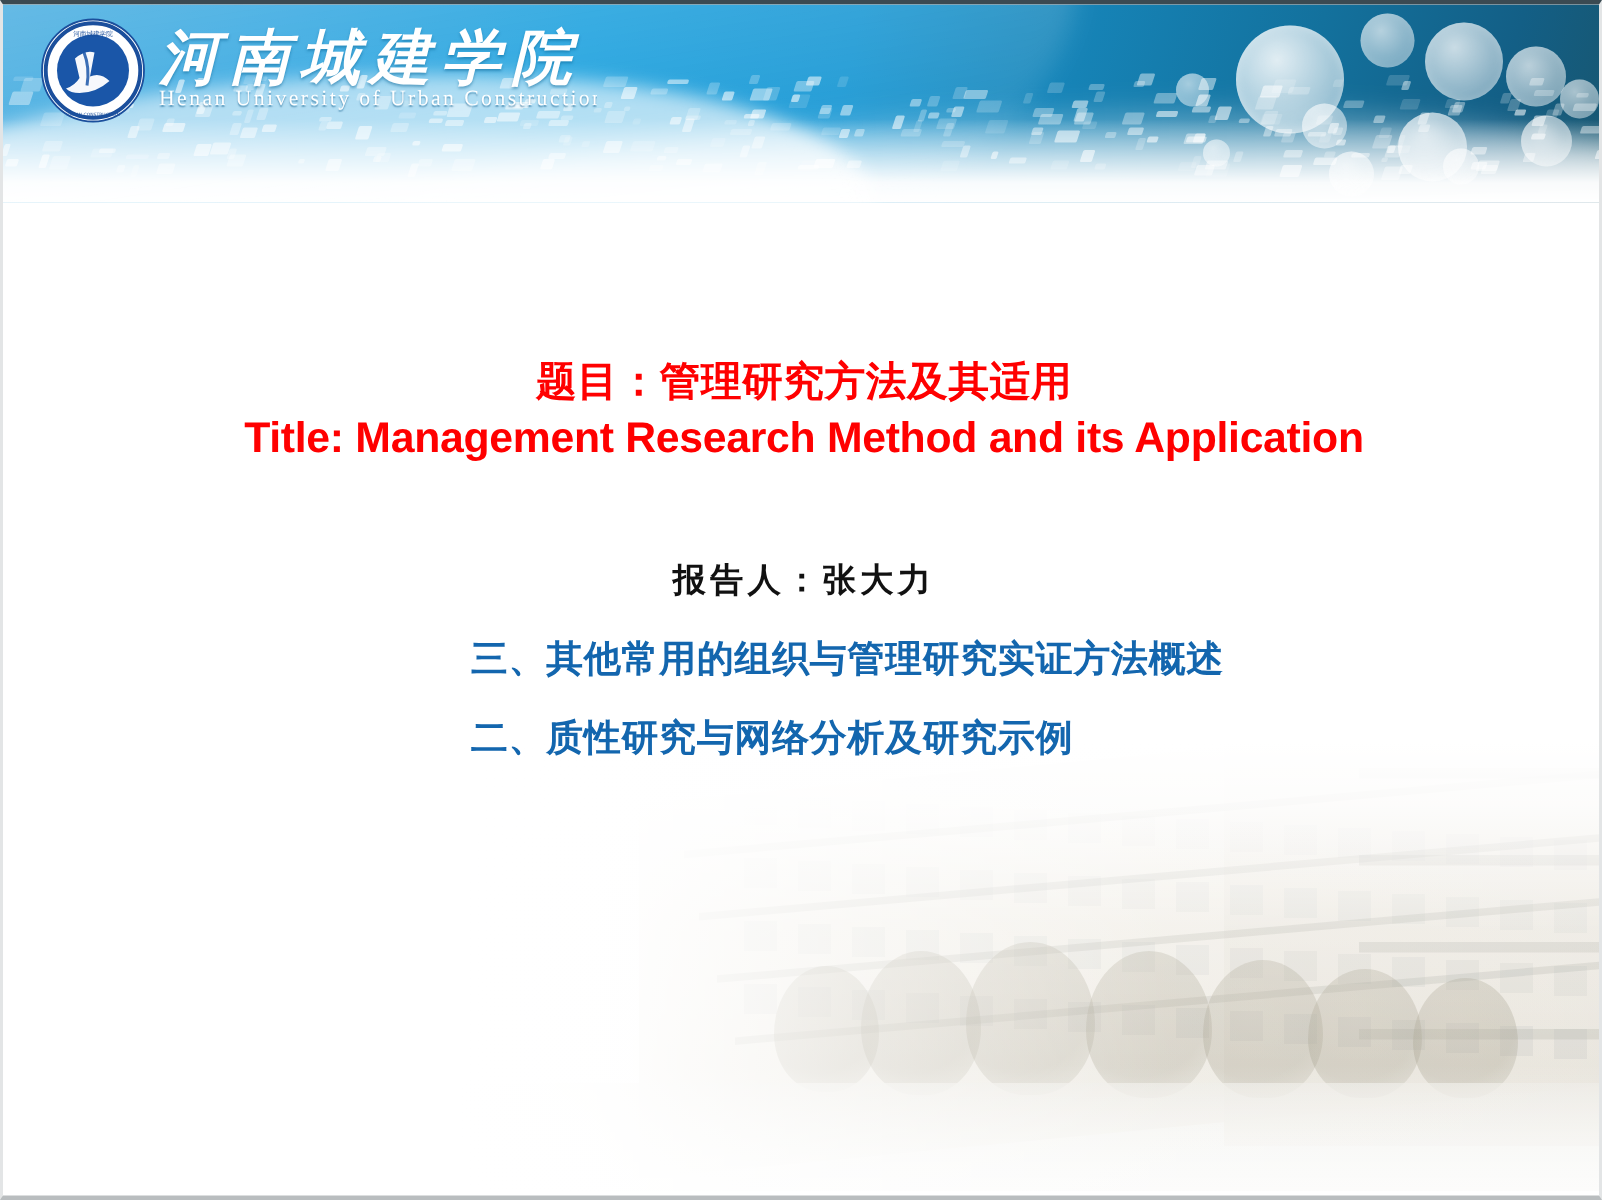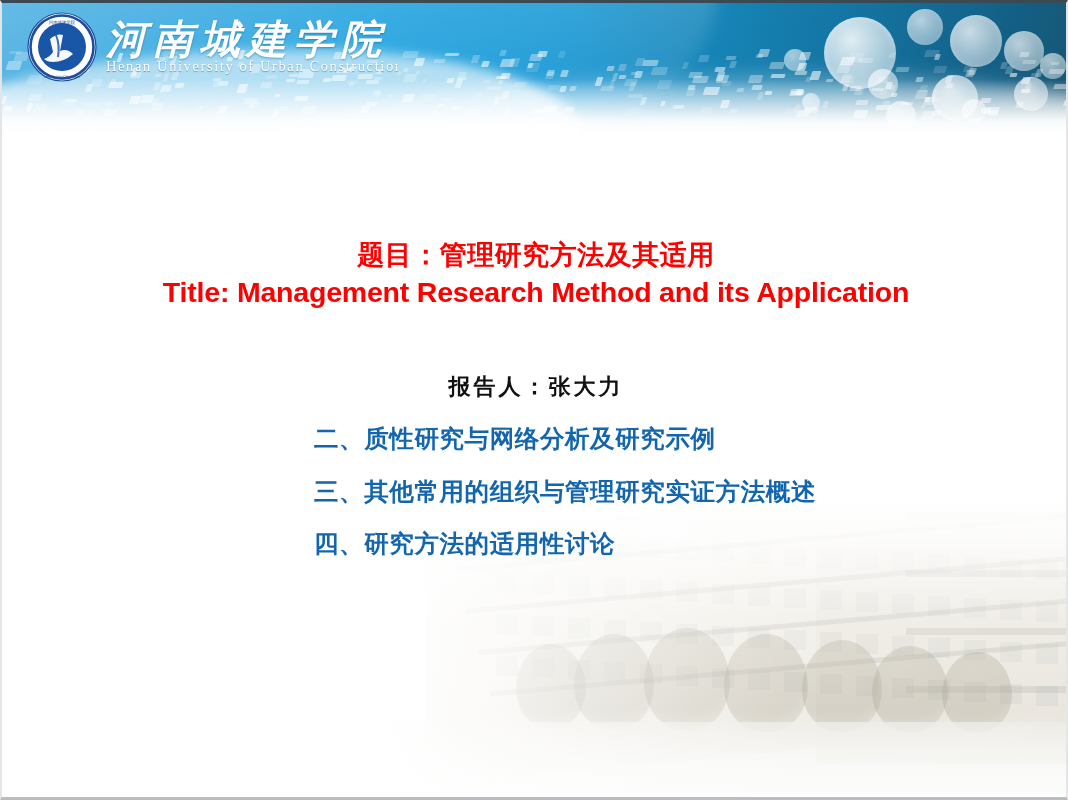--- a/index.html
+++ b/index.html
@@ -641,19 +641,18 @@
   <div class="content">
 
     <div class="title-block">
       <div class="title-cn">题目：管理研究方法及其适用</div>
       <div class="title-en">Title: Management Research Method and its Application</div>
     </div>
 
     <div class="presenter">报告人：张大力</div>
 
     <div class="toc" id="toc">
+        <div class="toc-item" style="color: rgb(19, 102, 174);">三、其他常用的组织与管理研究实证方法概述</div>
         <div class="toc-item" style="color: rgb(19, 102, 174);">二、质性研究与网络分析及研究示例</div>
-        <div class="toc-item" style="color: rgb(19, 102, 174);">三、其他常用的组织与管理研究实证方法概述</div>
-        <div class="toc-item" style="color: rgb(19, 102, 174);">四、研究方法的适用性讨论</div>
       </div>
 
   </div>
 </div>
 
 </body></html>

